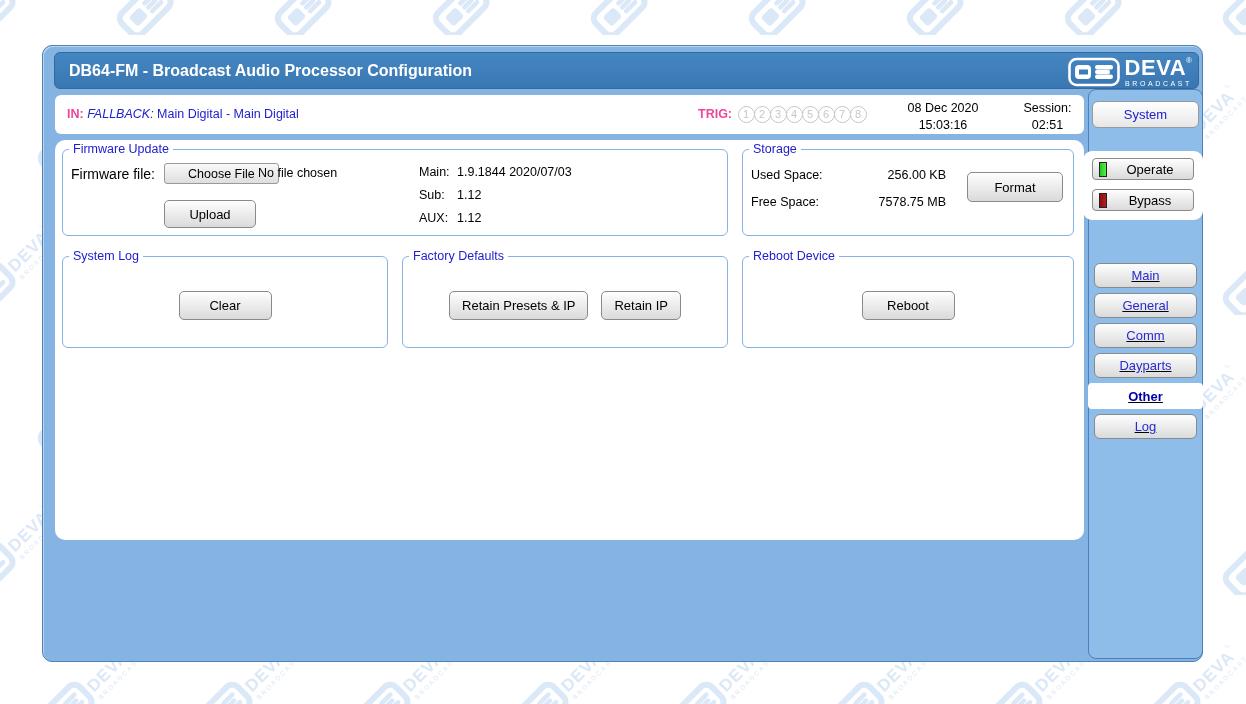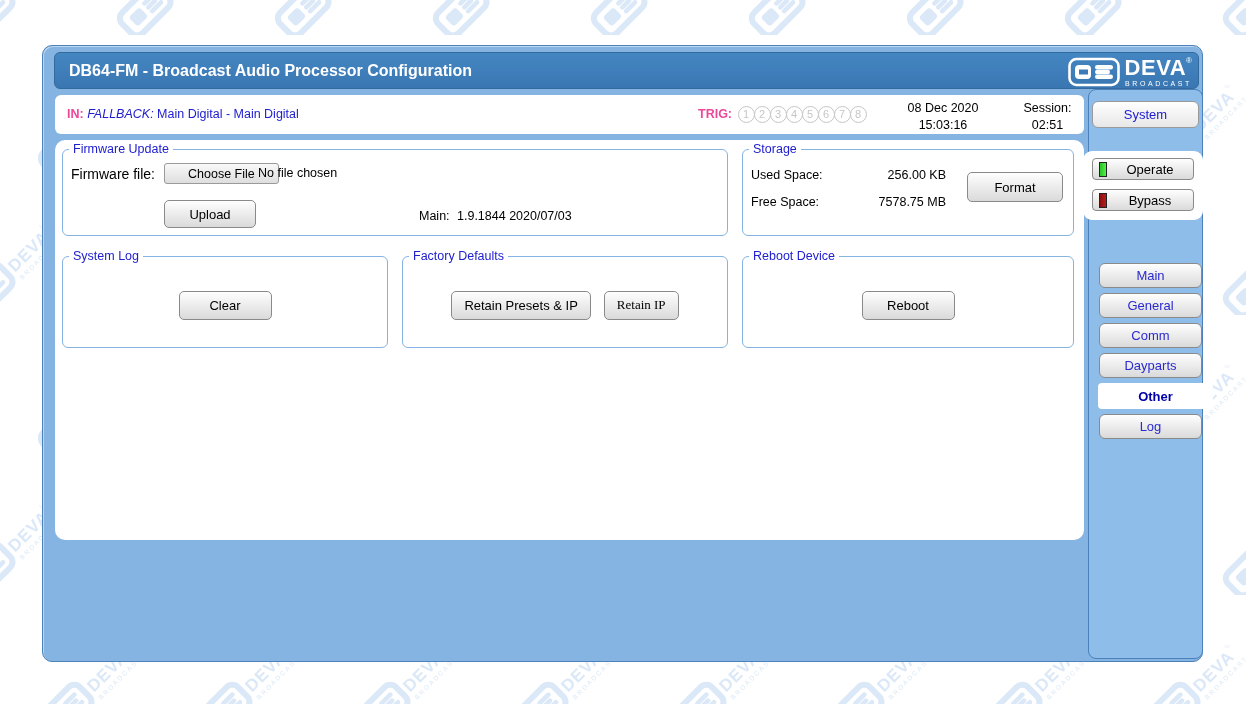--- a/index.html
+++ b/index.html
@@ -52,21 +52,21 @@
     font-size:13px; color:#000; cursor:pointer; font-family:"Liberation Sans",sans-serif; }
   .btn-file { height:21px; padding:0 23px; border-radius:3px; border-color:#9a9a9a;
     background:linear-gradient(#f9f9f9,#dedede); font-size:12.5px; }
 
   
   .fw-label { position:absolute; left:8px; top:10px; font-size:14px; }
   .fw-choose { position:absolute; left:101px; top:7px; }
   .fw-nofile { position:absolute; left:195px; top:10px; font-size:12.5px; }
   .fw-upload { position:absolute; left:101px; top:44px; width:92px; height:28px; }
   .fw-versions { position:absolute; left:356px; top:9px; font-size:12.5px; }
-  .fw-vrow { display:flex; margin-bottom:9px;margin-top:44px; }
+  .fw-vrow { display:flex; margin-bottom:9px; }
   .fw-vlabel { width:38px; }
 
   
   .st-row { position:absolute; left:8px; font-size:12.5px; }
   .st-val { position:absolute; left:120px; width:83px; text-align:right; font-size:12.5px; }
   .st-format { position:absolute; left:224px; top:16px; width:96px; height:30px; }
 
   
   .sidebar { position:absolute; left:1045px; top:43px; width:115px; bottom:2px;
     background:#8fbde9; border:1px solid #4b80ba; border-radius:8px; }
@@ -74,21 +74,21 @@
     background:linear-gradient(#ffffff,#e7e7e7); border:1px solid #9a9a9a; border-radius:6px;
     color:#2020cf; font-size:13px; display:flex; align-items:center; justify-content:center; cursor:pointer; }
   .ops-panel { position:absolute; left:-6px; right:-1px; top:61px; height:69px;
     background:#fff; border-radius:9px; }
   .ops-btn { position:absolute; left:9px; right:9px; height:22px; padding-left:6px;
     justify-content:flex-start; border-radius:4px; }
   .ops-btn .lbl { flex:1; text-align:center; }
   .led { width:8px; height:15px; border:1px solid #222; display:inline-block; }
   .led-green { background:linear-gradient(90deg,#29c324,#52ef4c); }
   .led-red { background:linear-gradient(90deg,#8c0f0f,#b51d1d); }
-  .nav { position:absolute; left:10px; right:0; top:173px; }
+  .nav { position:absolute; left:0; right:0; top:173px;text-decoration:underline; }
   .nav-btn { position:relative; margin:0 auto 5px auto; width:103px; height:25px;
     background:linear-gradient(#fefefe,#dadada); border:1px solid #8a8a8a; border-radius:6px;
     color:#2a2ad0; font-size:13px; display:flex; align-items:center; justify-content:center; cursor:pointer; }
   .nav-btn.active { width:115px; height:26px; margin-left:-1px; margin-right:-1px;
     background:#fff; border:0; border-radius:4px; color:#0000a8; font-weight:bold; }
 </style>
 </head>
 <body>
 
 <div id="watermark">
@@ -825,21 +825,21 @@
     </fieldset>
 
     <fieldset class="fs-flex" style="left:7px; top:109px; width:326px; height:99px;">
       <legend>System Log</legend>
       <button class="btn" style="width:93px; height:29px;">Clear</button>
     </fieldset>
 
     <fieldset class="fs-flex" style="left:347px; top:109px; width:326px; height:99px;">
       <legend>Factory Defaults</legend>
       <button class="btn" style="height:29px; padding:0 12px;">Retain Presets &amp; IP</button>
-      <button class="btn" style="height:29px; padding:0 12px;font-family:Liberation Serif, serif;">Retain IP</button>
+      <button class="btn" style="height:29px; padding:0 12px;">Retain IP</button>
     </fieldset>
 
     <fieldset class="fs-flex" style="left:687px; top:109px; width:332px; height:99px;">
       <legend>Reboot Device</legend>
       <button class="btn" style="width:93px; height:29px;">Reboot</button>
     </fieldset>
 
   </div>
 
   <div class="sidebar">

